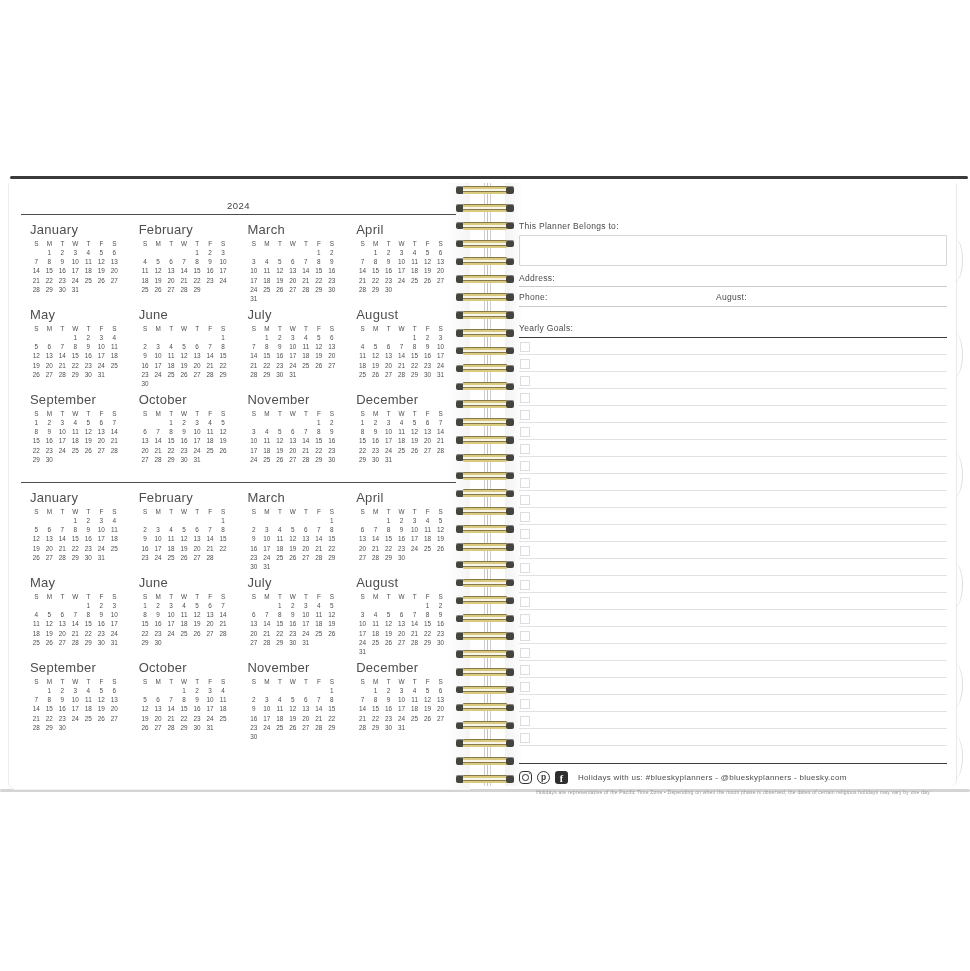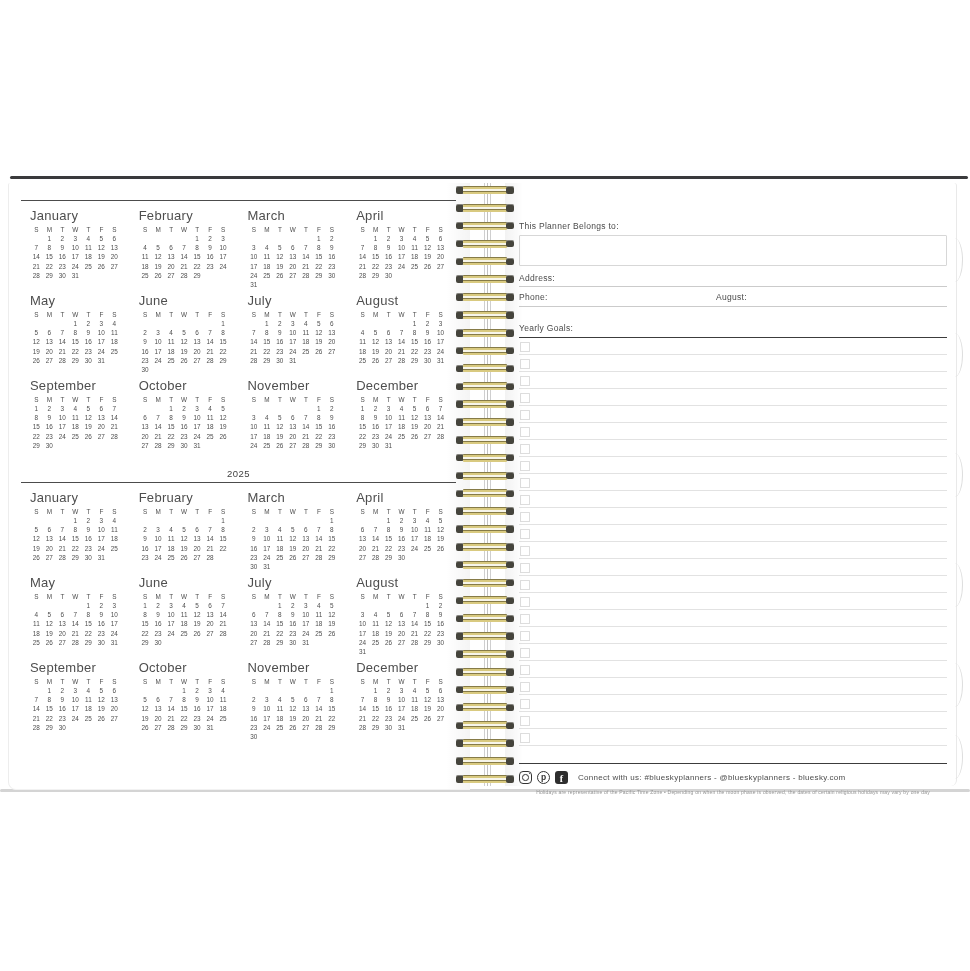--- a/index.html
+++ b/index.html
@@ -71,20 +71,21 @@
 </head>
 <body>
 
 <div class="stage">
   <div class="cover-top-edge"></div>
   <div class="cover-bottom-edge"></div>
 
   <div class="page left-page">
     <div class="cal-wrap" id="years">
         <div class="year-section">
+          <div class="year-label">2024</div>
           <div class="year-rule"></div>
           <div class="months-grid">
             <div class="month">
               <div class="month-name">January</div>
               <div class="cal-grid">
                 <span class="dow">S</span>
                 <span class="dow">M</span>
                 <span class="dow">T</span>
                 <span class="dow">W</span>
                 <span class="dow">T</span>
@@ -654,21 +655,20 @@
                 <span class="day">31</span>
                 <span class="day"></span>
                 <span class="day"></span>
                 <span class="day"></span>
                 <span class="day"></span>
               </div>
             </div>
           </div>
         </div>
         <div class="year-section">
-          <div class="year-label">2025</div>
           <div class="year-rule"></div>
           <div class="months-grid">
             <div class="month">
               <div class="month-name">January</div>
               <div class="cal-grid">
                 <span class="dow">S</span>
                 <span class="dow">M</span>
                 <span class="dow">T</span>
                 <span class="dow">W</span>
                 <span class="dow">T</span>
@@ -1521,18 +1521,18 @@
             <span class="goal-checkbox"></span>
           </div>
         </div>
       <div class="footer-divider"></div>
       <div class="footer-row">
         <div class="social" id="social">
             <span class="icon instagram-icon"></span>
             <span class="icon pinterest-icon">p</span>
             <span class="icon facebook-icon">f</span>
           </div>
-        <span class="connect-text">Connect with us: #blueskyplanners - @blueskyplanners - bluesky.com</span>
+        <span class="connect-text">Holidays with us: #blueskyplanners - @blueskyplanners - bluesky.com</span>
       </div>
       <div class="disclaimer">Holidays are representative of the Pacific Time Zone  •  Depending on when the moon phase is observed, the dates of certain religious holidays may vary by one day</div>
     </div>
   </div>
 </div>
 
 </body></html>

